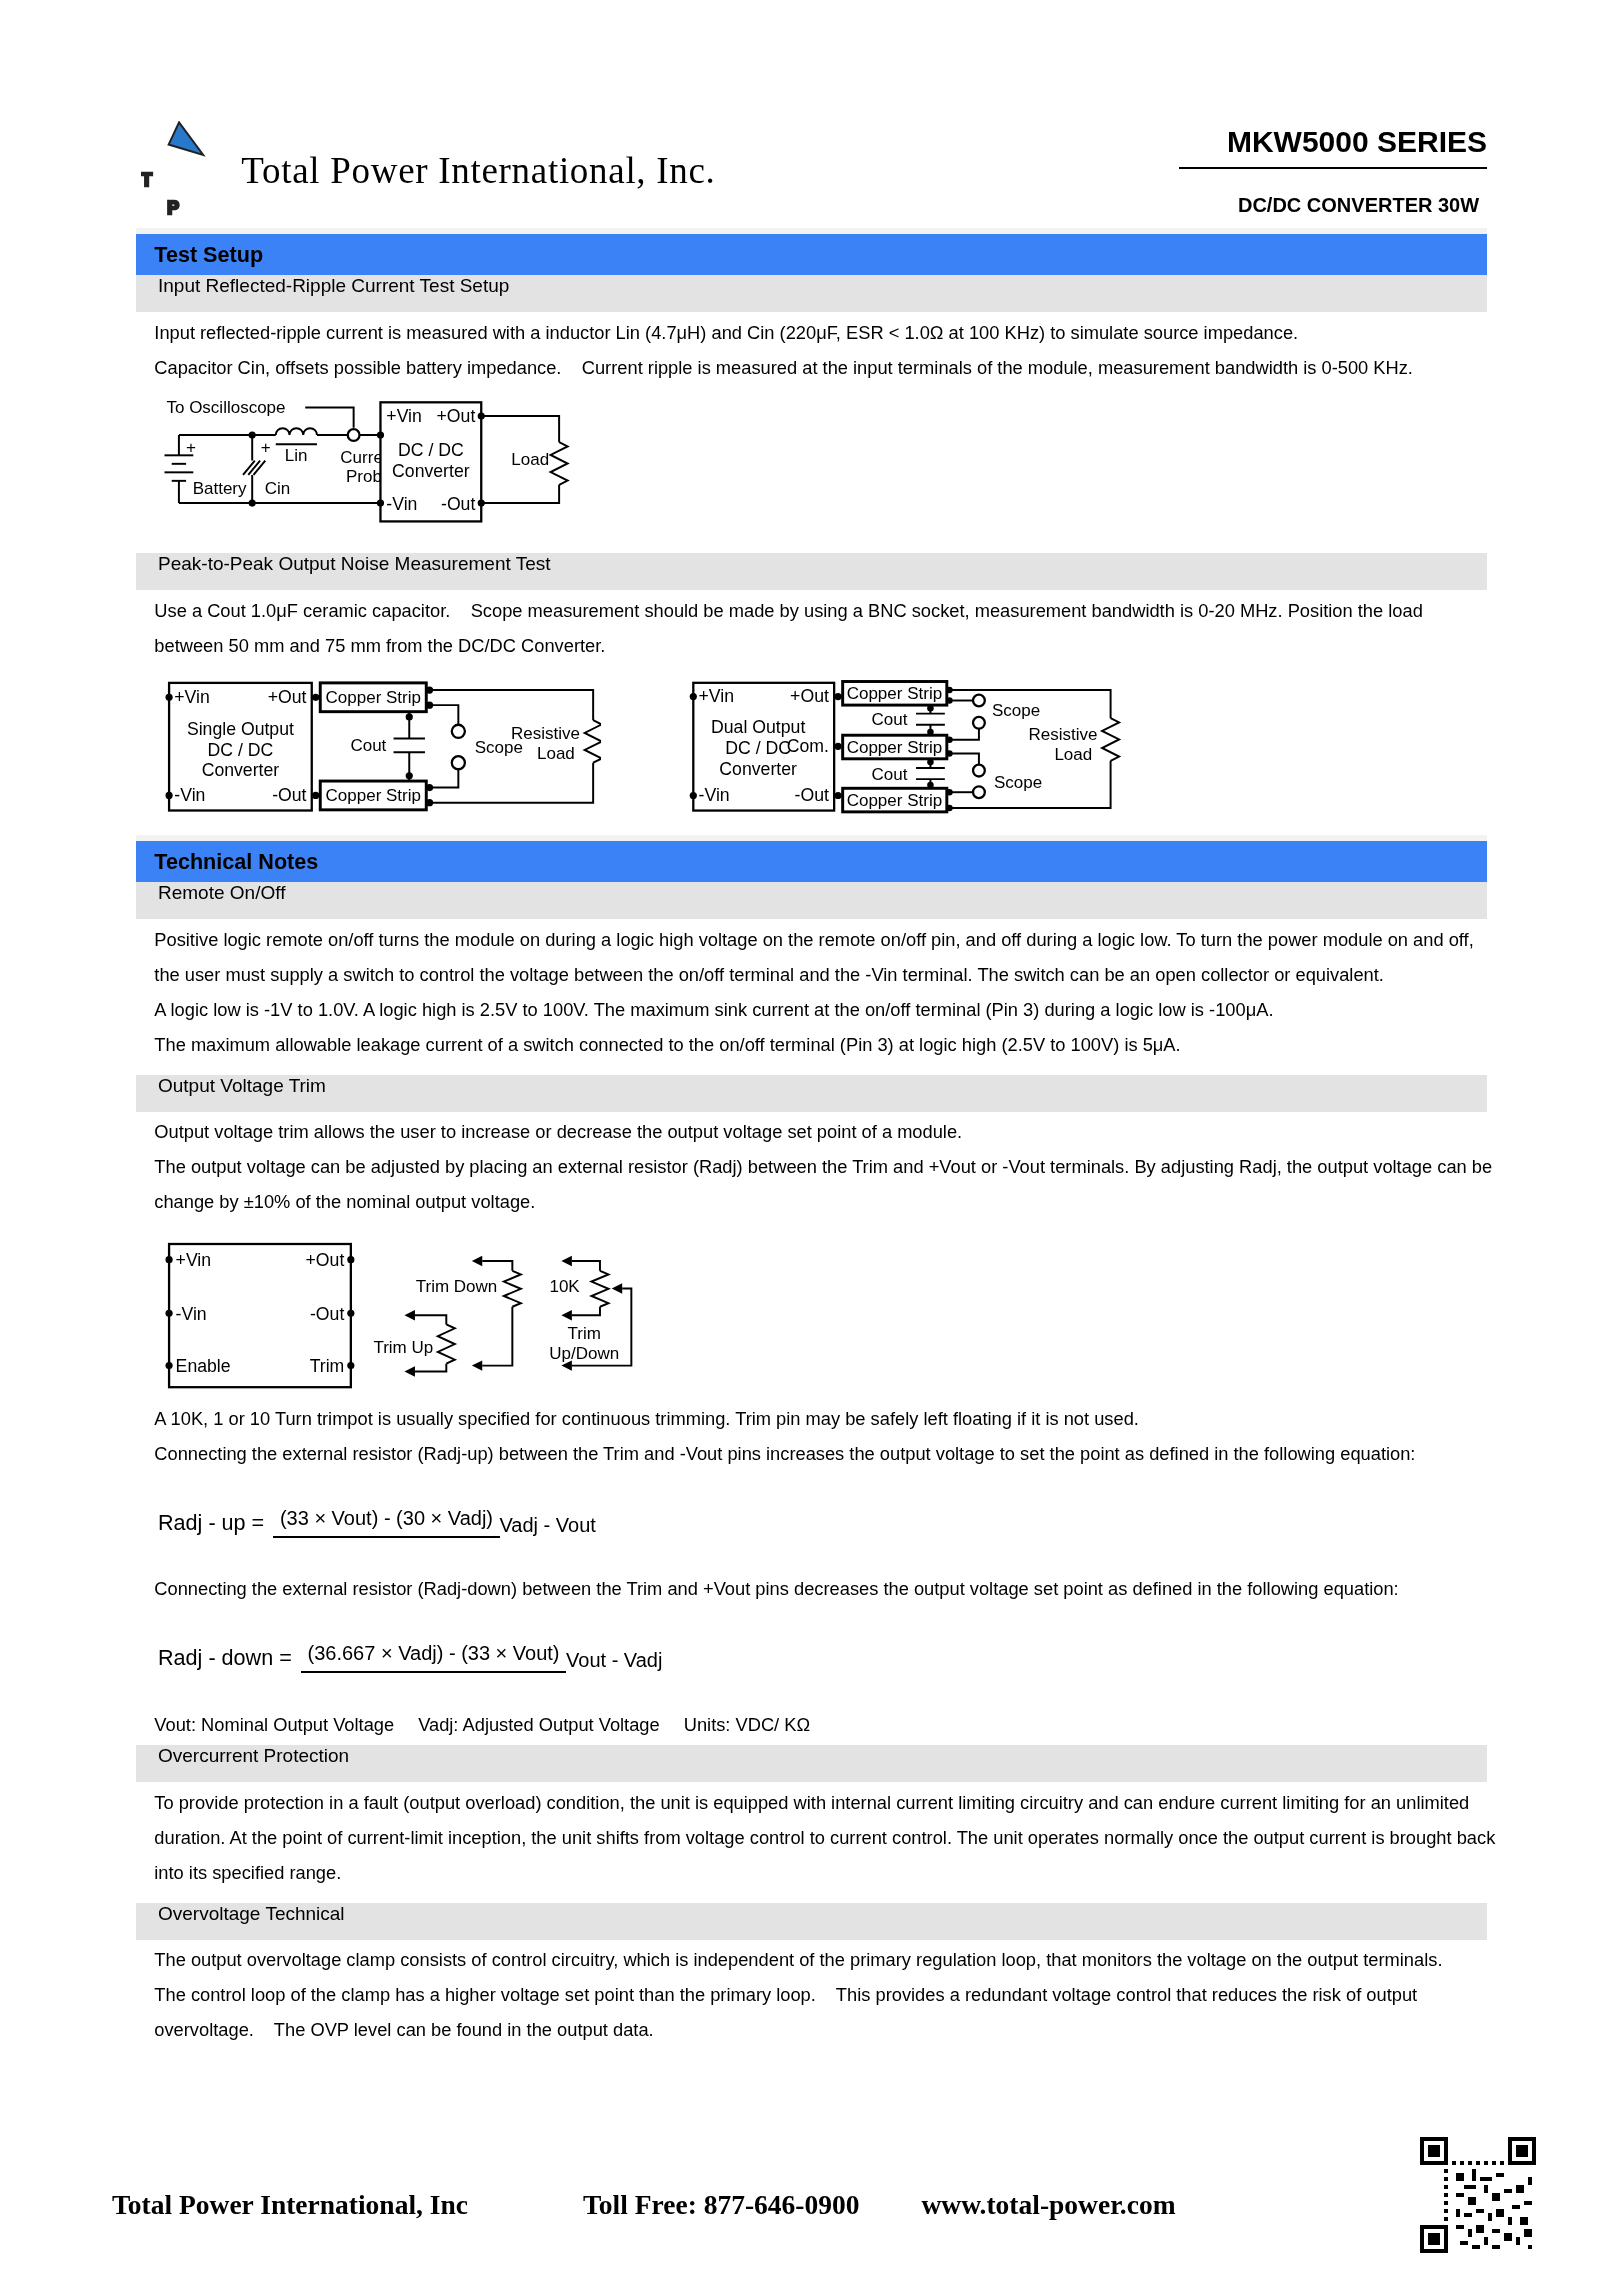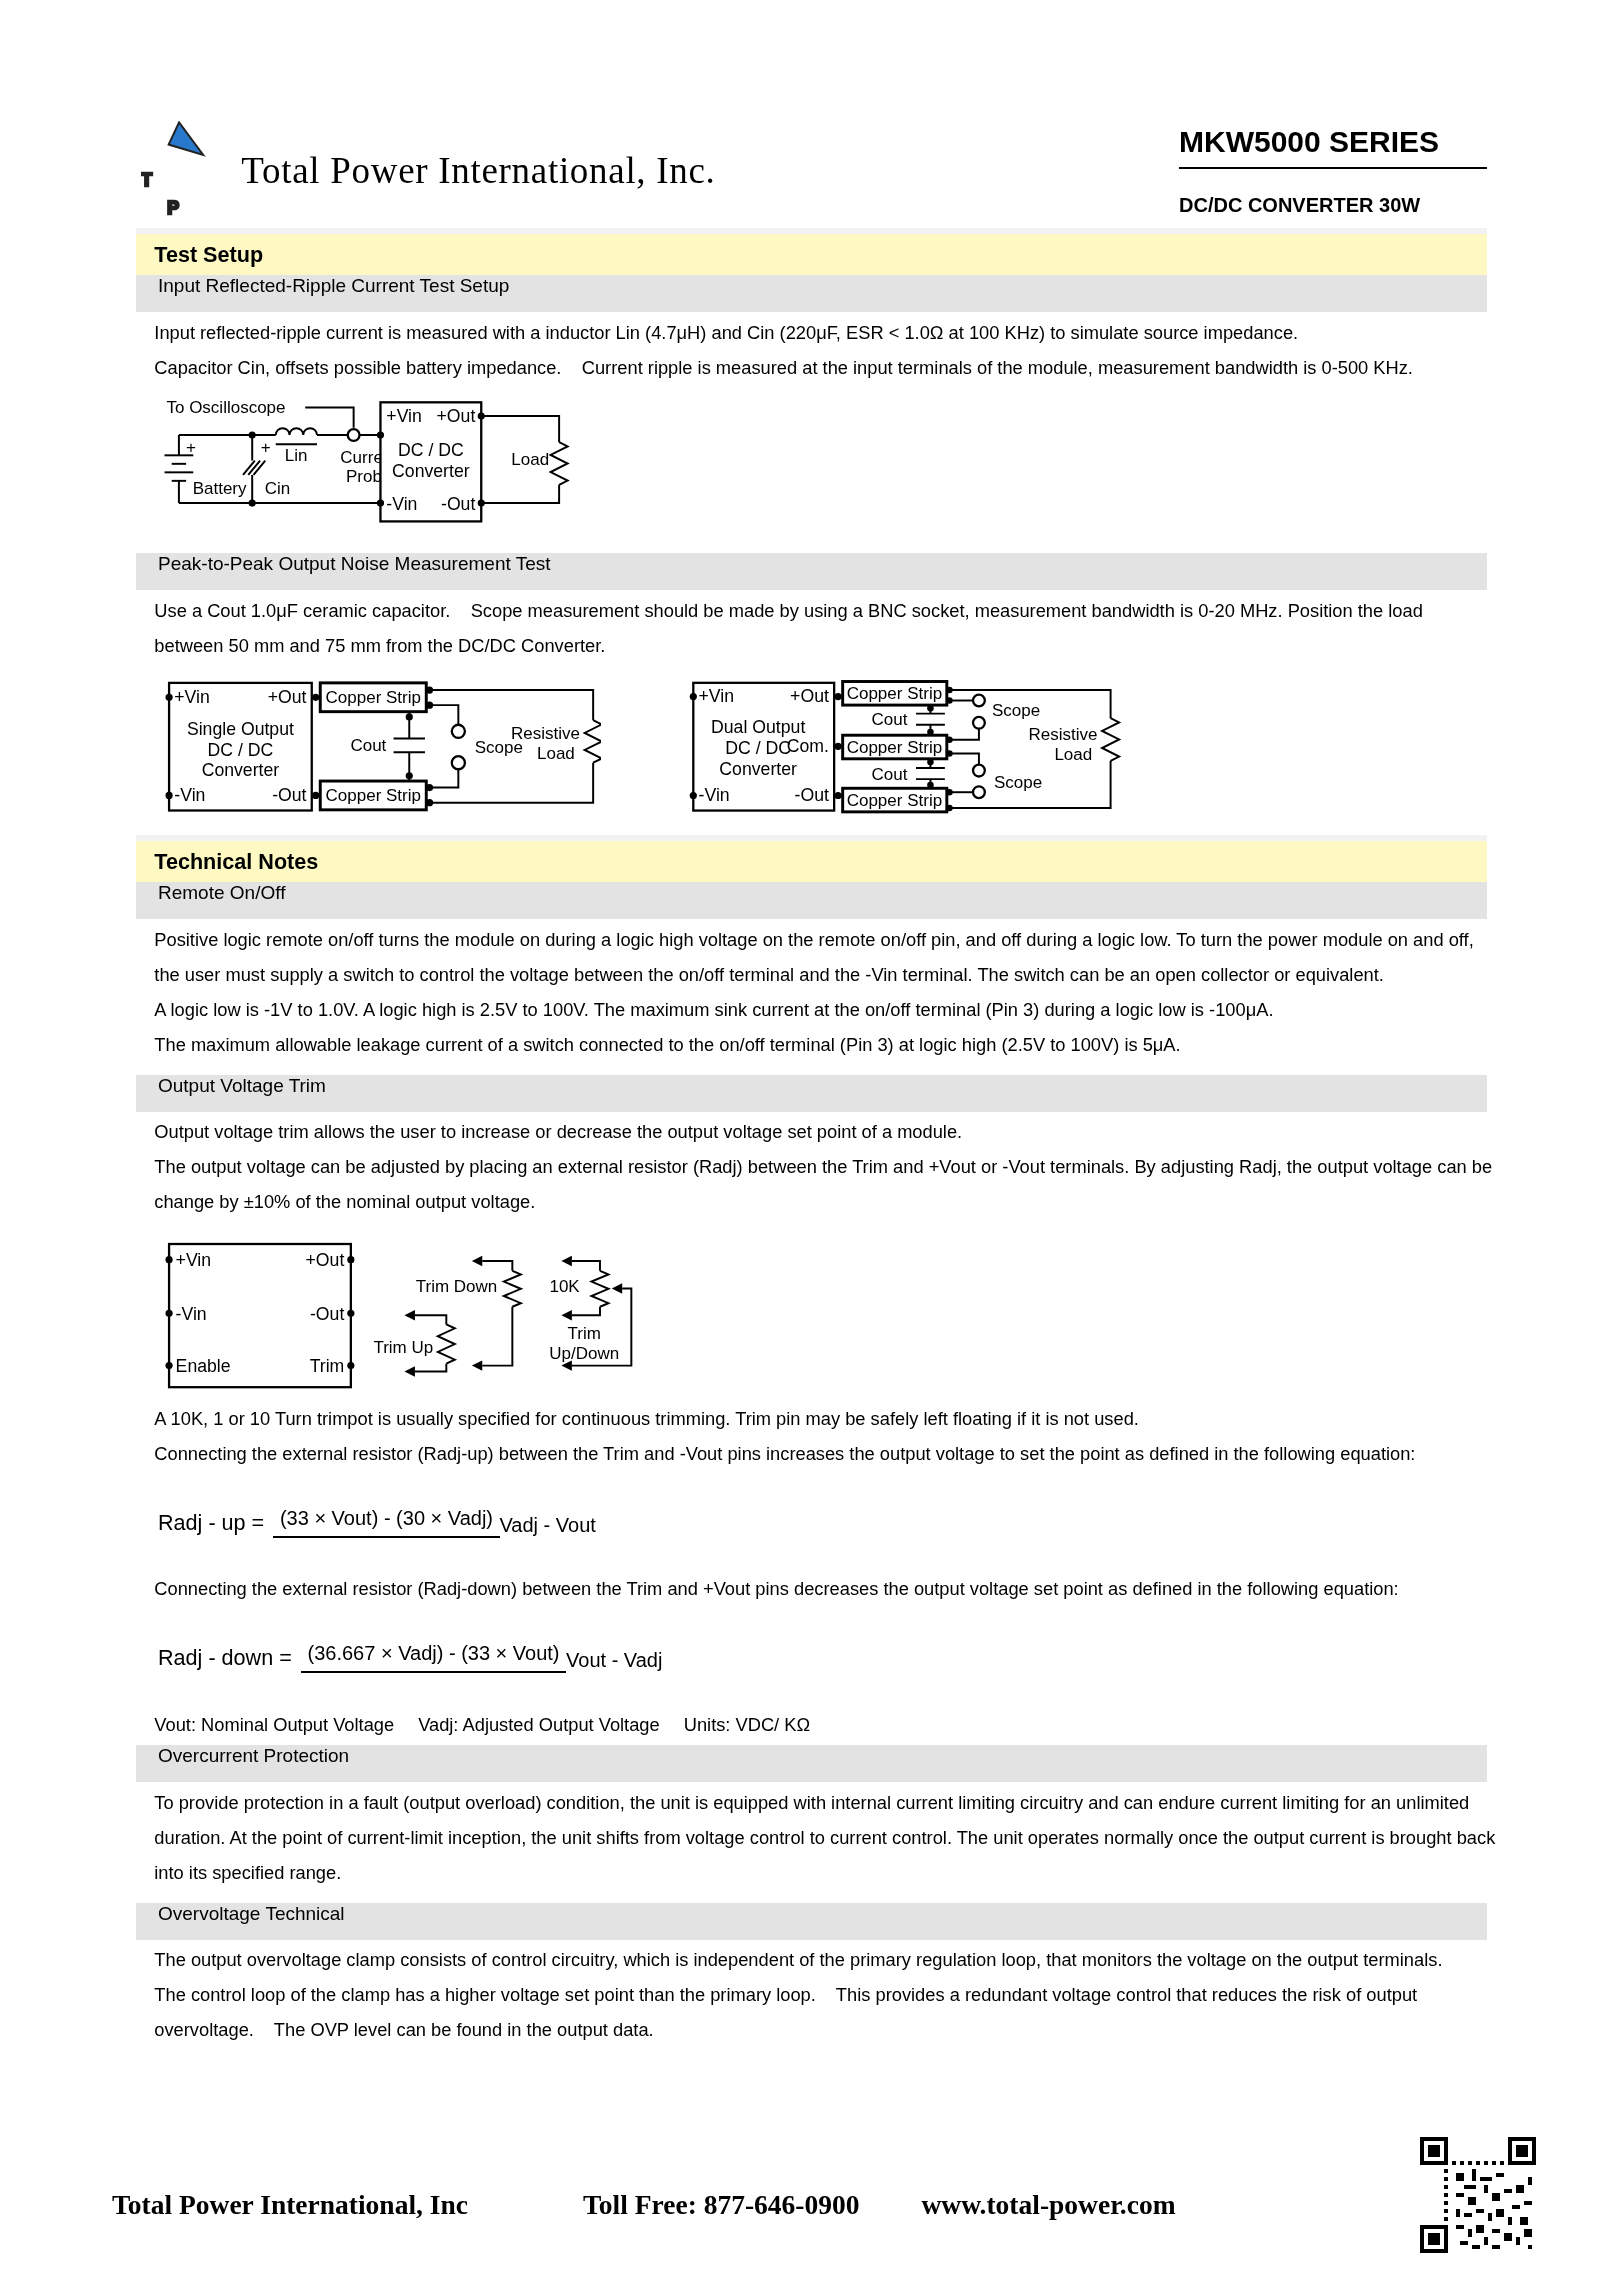--- a/index.html
+++ b/index.html
@@ -5,27 +5,27 @@
   html,body{margin:0;padding:0;background:#fff;}
   .page{position:relative;width:1622px;height:2295px;background:#fff;overflow:hidden;
         font-family:"Liberation Sans",sans-serif;color:#000;}
   
   .header{display:flex;justify-content:space-between;align-items:flex-start;
           margin:121px 135px 0 141px;height:98px;}
   .brand{display:flex;align-items:center;}
   .brand svg{display:block;}
   .company{font-family:"Liberation Serif",serif;font-weight:normal;font-size:37px;
            margin-left:18.3px;letter-spacing:0.7px;}
-  .series-block{width:308px;margin-top:3.9px;}
+  .series-block{width:308px;text-align:right;margin-top:3.9px;}
   .series{font-size:30px;font-weight:bold;border-bottom:2.6px solid #000;padding-bottom:7.9px;
           letter-spacing:0px;}
   .series-sub{font-size:20px;font-weight:bold;margin-top:25px;padding-right:7.9px;}
   
   .content{margin-left:136px;width:1351px;}
-  .band-green{background:#fef9c3;border-top:6.5px solid #f2f2f2;height:41px;display:flex;
+  .band-green{background:#3b82f6;border-top:6.5px solid #f2f2f2;height:41px;display:flex;
               align-items:center;padding-left:18.3px;font-weight:bold;font-size:21.6px;}
   .band-gray{background:#e3e3e3;height:37px;display:flex;align-items:flex-start;
              padding-left:22px;font-size:19px;}
   .para{font-size:18.3px;line-height:35px;white-space:pre;padding-left:18.3px;}
   .mt4{margin-top:2.6px}.mt6{margin-top:3.9px}.mt10{margin-top:6.5px}
   .mt14{margin-top:9.2px}.mt16{margin-top:10.5px}.mt20{margin-top:13px}.mt30{margin-top:19.6px}
   .diagram{display:block;margin:7.9px 0 0 19.6px;}
   .diagram-row{display:flex;gap:72px;margin:7.9px 0 0 19.6px;}
   
   .equation{display:flex;align-items:center;margin:11.8px 0 0 22px;min-height:79px;font-size:21.6px;}

